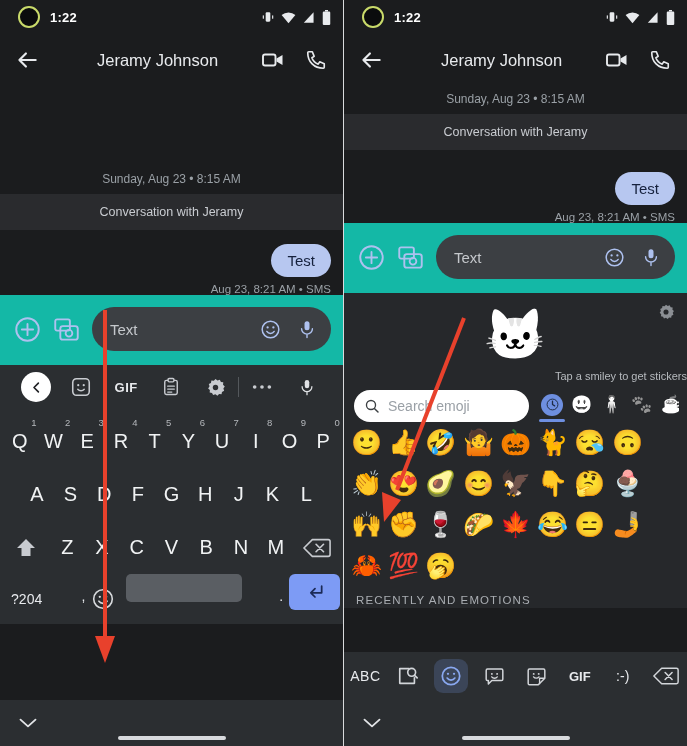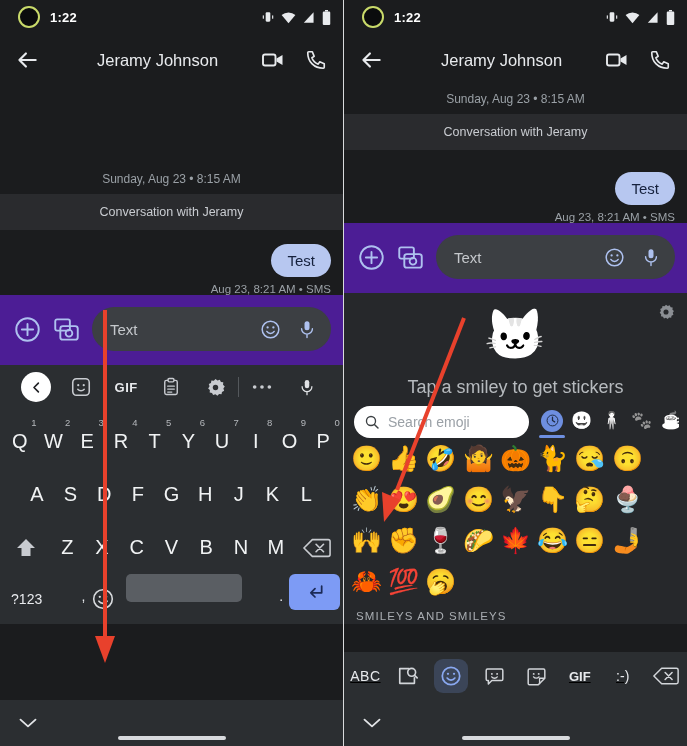--- a/index.html
+++ b/index.html
@@ -29,21 +29,21 @@
 
   
   .convo { position: relative; background: #1b1c1e; }
   .daystamp { text-align: center; color: #9aa0a6; font-size: 12px; padding: 6px 0 8px; }
   .subject-band { background: #2a2b2e; text-align: center; color: #c9ccd1; font-size: 12.5px; padding: 11px 0; }
   .bubble-row { display: flex; justify-content: flex-end; padding: 14px 12px 0 0; align-items: flex-end; }
   .bubble { background: #b7c7f0; color: #16213d; font-size: 15px; border-radius: 19px; padding: 8px 16px; }
   .meta { text-align: right; color: #9aa0a6; font-size: 11.5px; padding: 6px 12px 0 0; }
 
   
-  .composer { display: flex; align-items: center; gap: 12px; padding: 12px 12px 14px 14px; background: #4c1d95; }
+  .composer { display: flex; align-items: center; gap: 12px; padding: 12px 12px 14px 14px; background: #14b8a6; }
   .composer .ico { flex: none; }
   .inputpill { flex: 1; height: 44px; background: #3c3f43; border-radius: 23px; display: flex; align-items: center; padding: 0 14px 0 18px; }
   .inputpill .ph { color: #c5c8cc; font-size: 15px; flex: 1; }
   .inputpill .pill-icons { display: flex; align-items: center; gap: 16px; }
 
   
   .kb { background: #2b2e31; }
   .kbtoolbar { height: 44px; display: flex; align-items: center; padding: 0 14px; gap: 0; background: #2b2e31; }
   .kbtoolbar .slot { flex: 1; display: flex; justify-content: center; align-items: center; }
   .kb-back { width: 30px; height: 30px; border-radius: 50%; background: #fff; display: flex; align-items: center; justify-content: center; }
@@ -64,40 +64,40 @@
 
   
   .navbar { position: absolute; bottom: 0; left: 0; right: 0; height: 46px; background: #2b2e31; display: flex; align-items: center; }
   .navbar .hidekb { margin-left: 18px; }
   .homeind { position: absolute; left: 50%; transform: translateX(-50%); bottom: 6px; width: 108px; height: 4px; border-radius: 3px; background: #d8dadd; }
 
   
   .stickerpanel { background: #26282b; position: relative; padding-top: 14px; }
   .gear-abs { position: absolute; top: 10px; right: 12px; }
   .sticker-cat { display: flex; justify-content: center; }
-  .sticker-cap { text-align: center; color: #b6babe; font-size: 18px; margin-top: 14px; }
+  .sticker-cap { text-align: right; color: #b6babe; font-size: 11px; margin-top: 7px; }
 
   
   .emojipane { background: #26282b; }
   .searchrow { display: flex; align-items: center; padding: 8px 8px 0 10px; gap: 6px; }
   .searchbox { width: 175px; height: 32px; background: #fff; border-radius: 18px; display: flex; align-items: center; padding: 0 10px; gap: 8px; }
   .searchbox .sph { color: #9aa0a6; font-size: 14px; }
   .cattabs { display: flex; align-items: flex-start; gap: 4px; margin-left: 4px; flex: 1; overflow: hidden; }
   .cattab { width: 33px; display: flex; flex-direction: column; align-items: center; padding-top: 3px; }
   .cattab .glyph { font-size: 17px; line-height: 22px; filter: grayscale(1) brightness(1.55); }
   .cattab.active .glyph { filter: none; color: #8ab4f8; }
   .cattab .underline { width: 26px; height: 3px; border-radius: 2px; background: transparent; margin-top: 3px; }
   .cattab.active .underline { background: #6e8fe0; }
   .catdot { width: 22px; height: 22px; border-radius: 50%; background: #6e8fe0; display: flex; align-items: center; justify-content: center; }
   .sechead { color: #a9adb2; font-size: 11.5px; letter-spacing: 1.1px; padding: 8px 0 2px 12px; }
   .egrid { display: flex; flex-wrap: wrap; padding: 0 4px; }
   .ecell { width: 37.3px; height: 41px; display: flex; align-items: center; justify-content: center; font-size: 25px; line-height: 1; }
 
   
-  .ebottom { position: absolute; bottom: 46px; left: 0; right: 0; height: 48px; background: #2b2e31; display: flex; align-items: center; text-decoration: underline; }
+  .ebottom { position: absolute; bottom: 46px; left: 0; right: 0; height: 48px; background: #2b2e31; display: flex; align-items: center; }
   .ebottom .eb { flex: 1; display: flex; align-items: center; justify-content: center; }
   .eb .abc { color: #e8eaed; font-size: 14px; letter-spacing: .5px; }
   .eb .sel { width: 34px; height: 34px; border-radius: 9px; background: #3b4558; display: flex; align-items: center; justify-content: center; }
   .eb .gif { color: #e8eaed; font-size: 13px; font-weight: bold; }
   .eb .kao { color: #e8eaed; font-size: 14px; }
 
   
   .arrows { position: absolute; inset: 0; pointer-events: none; }
 </style>
 </head>
@@ -340,21 +340,21 @@
             </div>
           <div class="key wide">
             <svg width="28" height="22" viewBox="0 0 30 22">
               <path d="M10 2 H27 a2 2 0 0 1 2 2 V18 a2 2 0 0 1 -2 2 H10 L1 11 Z" stroke="#c8cbd0" stroke-width="1.7" fill="none" stroke-linejoin="round"></path>
               <path d="M14 7 L22 15 M22 7 L14 15" stroke="#c8cbd0" stroke-width="1.8" stroke-linecap="round"></path>
             </svg>
           </div>
         </div>
         <div class="krow last">
           <div class="key wide">
-              <span class="sym">?123</span>
+              <span class="sym">?204</span>
             </div>
           <div class="key">
               <span class="punct">,</span>
             </div>
           <div class="key">
             <svg width="24" height="24" viewBox="0 0 24 24">
               <circle cx="12" cy="12" r="9.3" stroke="#d8dadd" stroke-width="1.6" fill="none"></circle>
               <circle cx="8.8" cy="9.8" r="1.15" fill="#d8dadd"></circle>
               <circle cx="15.2" cy="9.8" r="1.15" fill="#d8dadd"></circle>
               <path d="M7.9 14.2 a5 5 0 0 0 8.2 0" stroke="#d8dadd" stroke-width="1.6" fill="none" stroke-linecap="round"></path>
@@ -542,21 +542,21 @@
         <div class="ecell">🍷</div>
         <div class="ecell">🌮</div>
         <div class="ecell">🍁</div>
         <div class="ecell">😂</div>
         <div class="ecell">😑</div>
         <div class="ecell">🤳</div>
         <div class="ecell">🦀</div>
         <div class="ecell">💯</div>
         <div class="ecell">🥱</div>
       </div>
-      <div class="sechead">SMILEYS AND SMILEYS</div>
+      <div class="sechead">RECENTLY AND EMOTIONS</div>
     </div>
 
     <div class="ebottom">
       <div class="eb">
         <span class="abc">ABC</span>
       </div>
       <div class="eb">
         <svg width="22" height="22" viewBox="0 0 24 24">
           <path d="M3 4 h10 M3 4 V20 H19 V14" stroke="#d2d5d9" stroke-width="1.8" fill="none" stroke-linecap="round" stroke-linejoin="round"></path>
           <circle cx="16" cy="8" r="4.3" stroke="#d2d5d9" stroke-width="1.8" fill="none"></circle>

